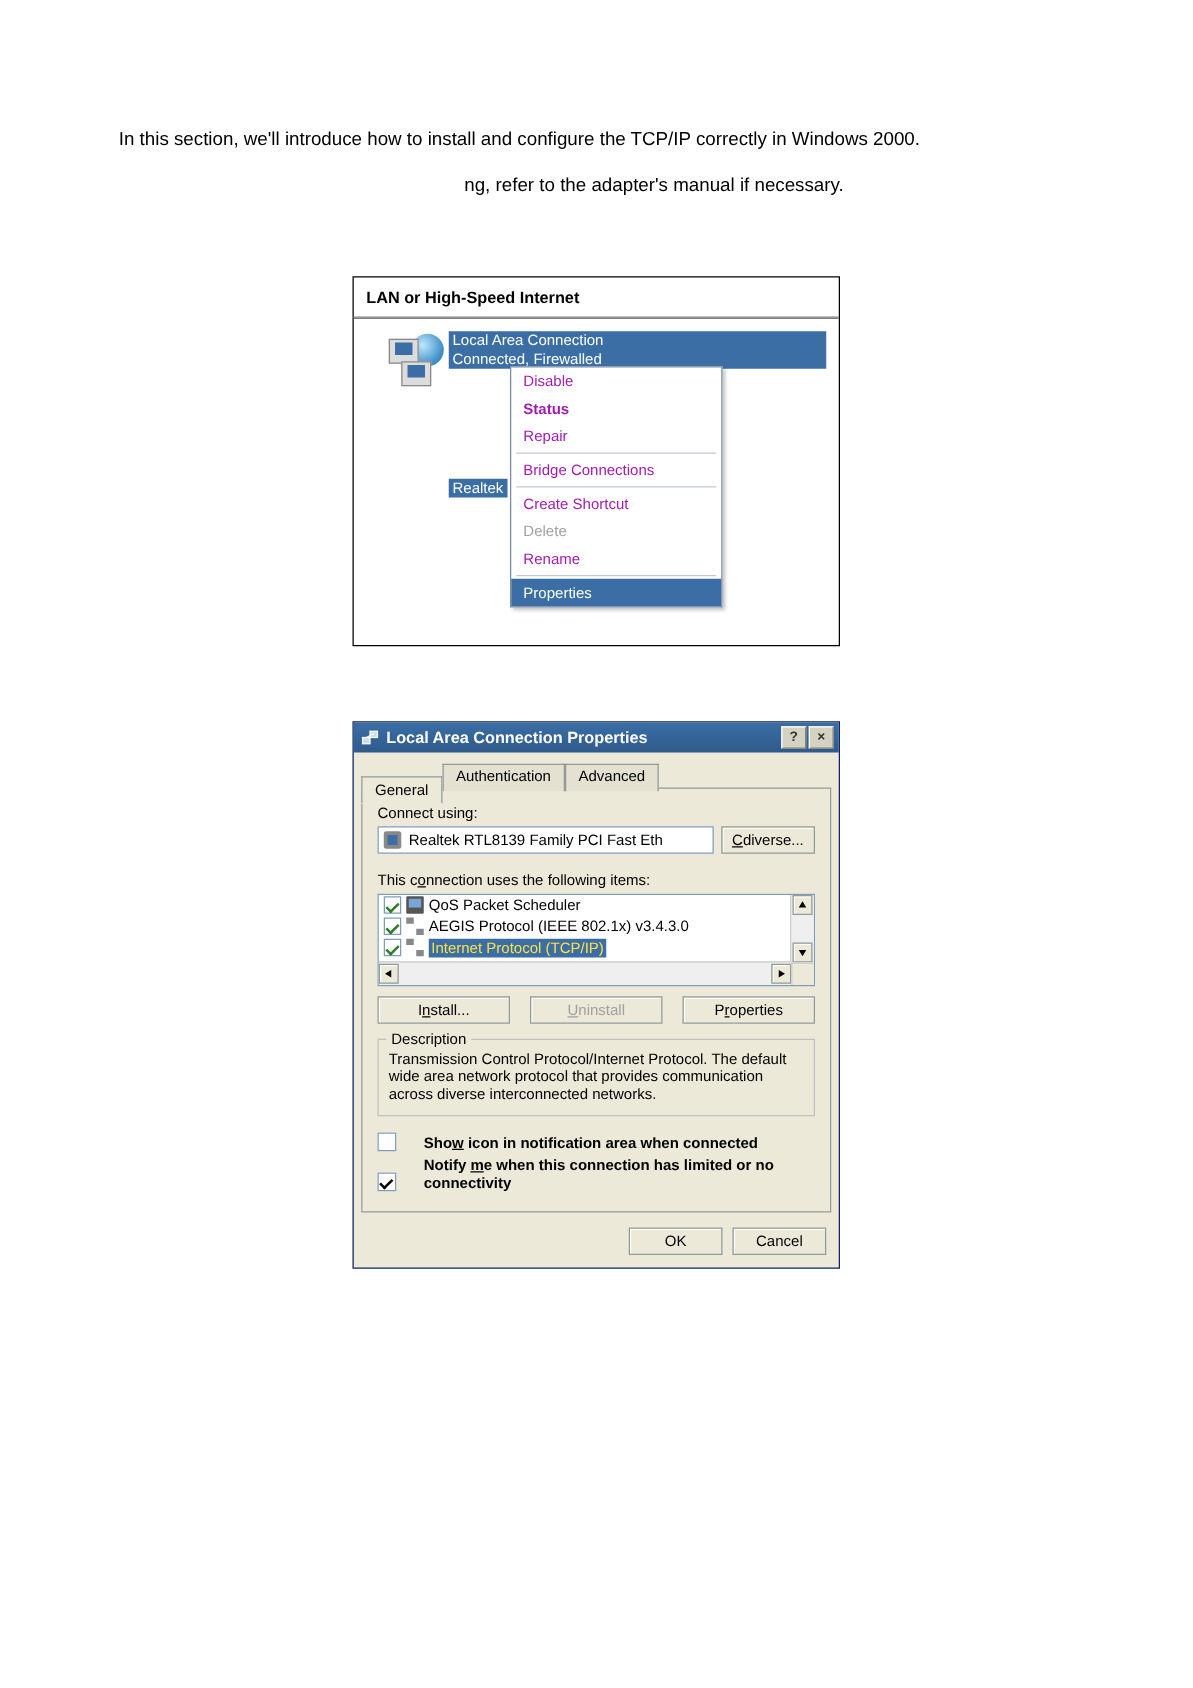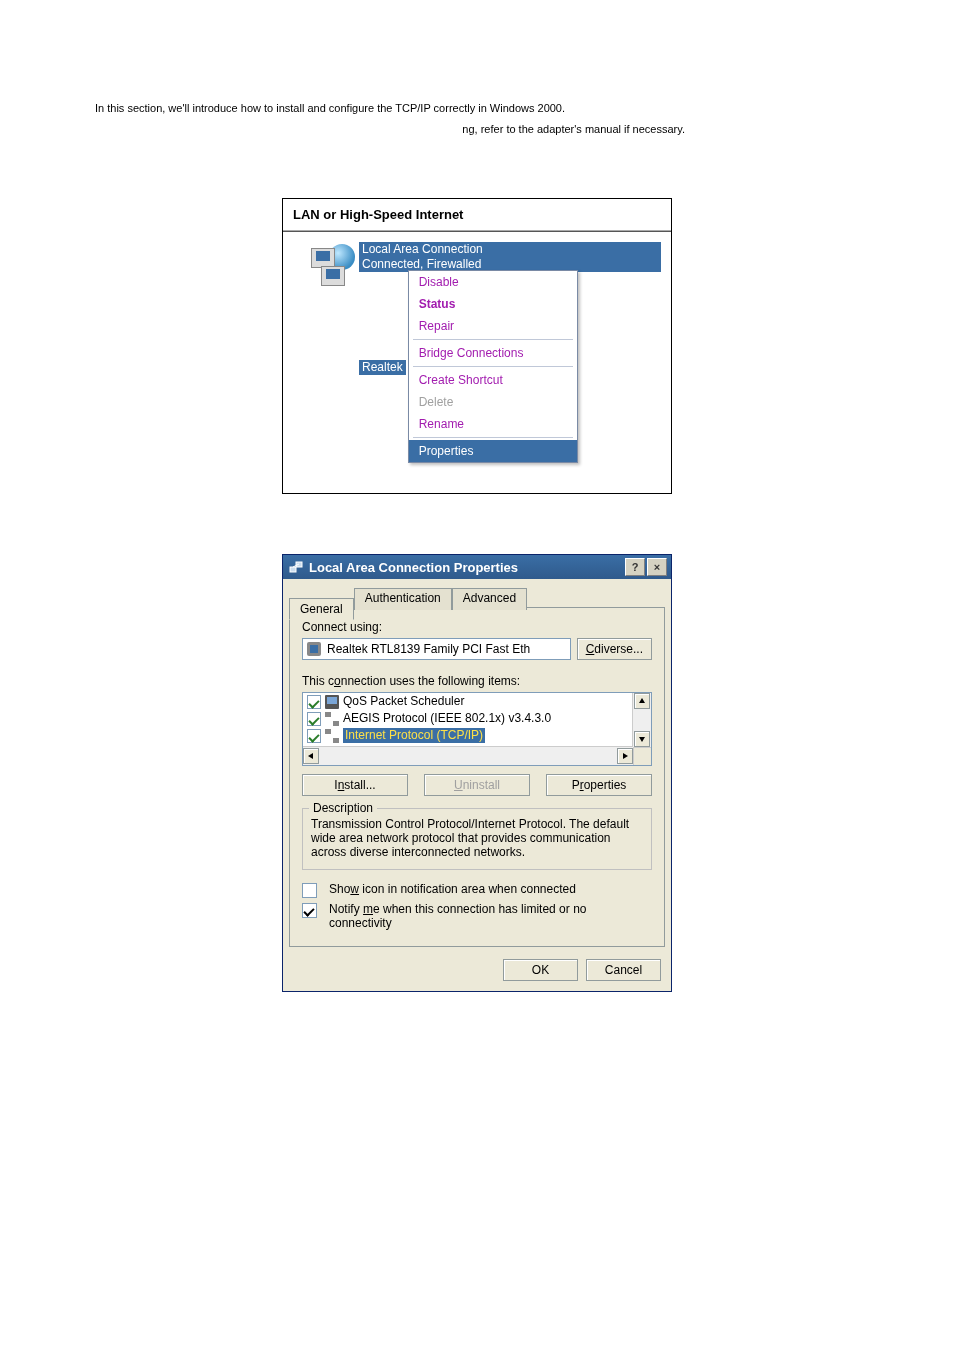--- a/index.html
+++ b/index.html
@@ -8,32 +8,32 @@
     background: #ffffff;
     font-family: Arial, Helvetica, sans-serif;
     width: 954px;
   }
   .page {
     width: 954px;
     box-sizing: border-box;
     padding: 100px 95px 60px 95px;
   }
   .intro {
-    font-size: 11px;
+    font-size: 15px;
     line-height: 1.55;
     color: #000;
     margin-bottom: 30px;
   }
   .intro .p1 {
     text-align: left;
     margin: 0;
   }
   .intro .p2 {
     text-align: right;
-    margin: 4px;
+    margin: 14px;
     padding-right: 170px;
   }
   .figwrap {
     display: flex;
     justify-content: center;
     margin: 60px 0 20px 0;
   }
 
   
   .fig1 {
@@ -318,21 +318,21 @@
   }
   .groupBox {
     border:1px solid #c0c0c0; padding: 8px 8px 10px 8px; margin-top:12px;
     position:relative;
   }
   .groupBox .legend {
     position:absolute; top:-8px; left:6px;
     background:#ece9d8; padding:0 4px;
   }
   .desc { line-height:14px; }
-  .chkRow { display:flex; align-items:flex-start; gap:12px; margin-top:12px; }
+  .chkRow { display:flex; align-items:flex-end; gap:22px; margin-top:12px;font-weight:bold; }
   .sqChk {
     width:13px; height:13px; border:1px solid #7f9db9; background:#fff;
     position:relative; flex:0 0 auto; margin-top:1px;
   }
   .sqChk.checked::after{
     content:""; position:absolute;
     left:1px; top:4px;
     width:8px; height:4px;
     border-left:2px solid #000;
     border-bottom:2px solid #000;

